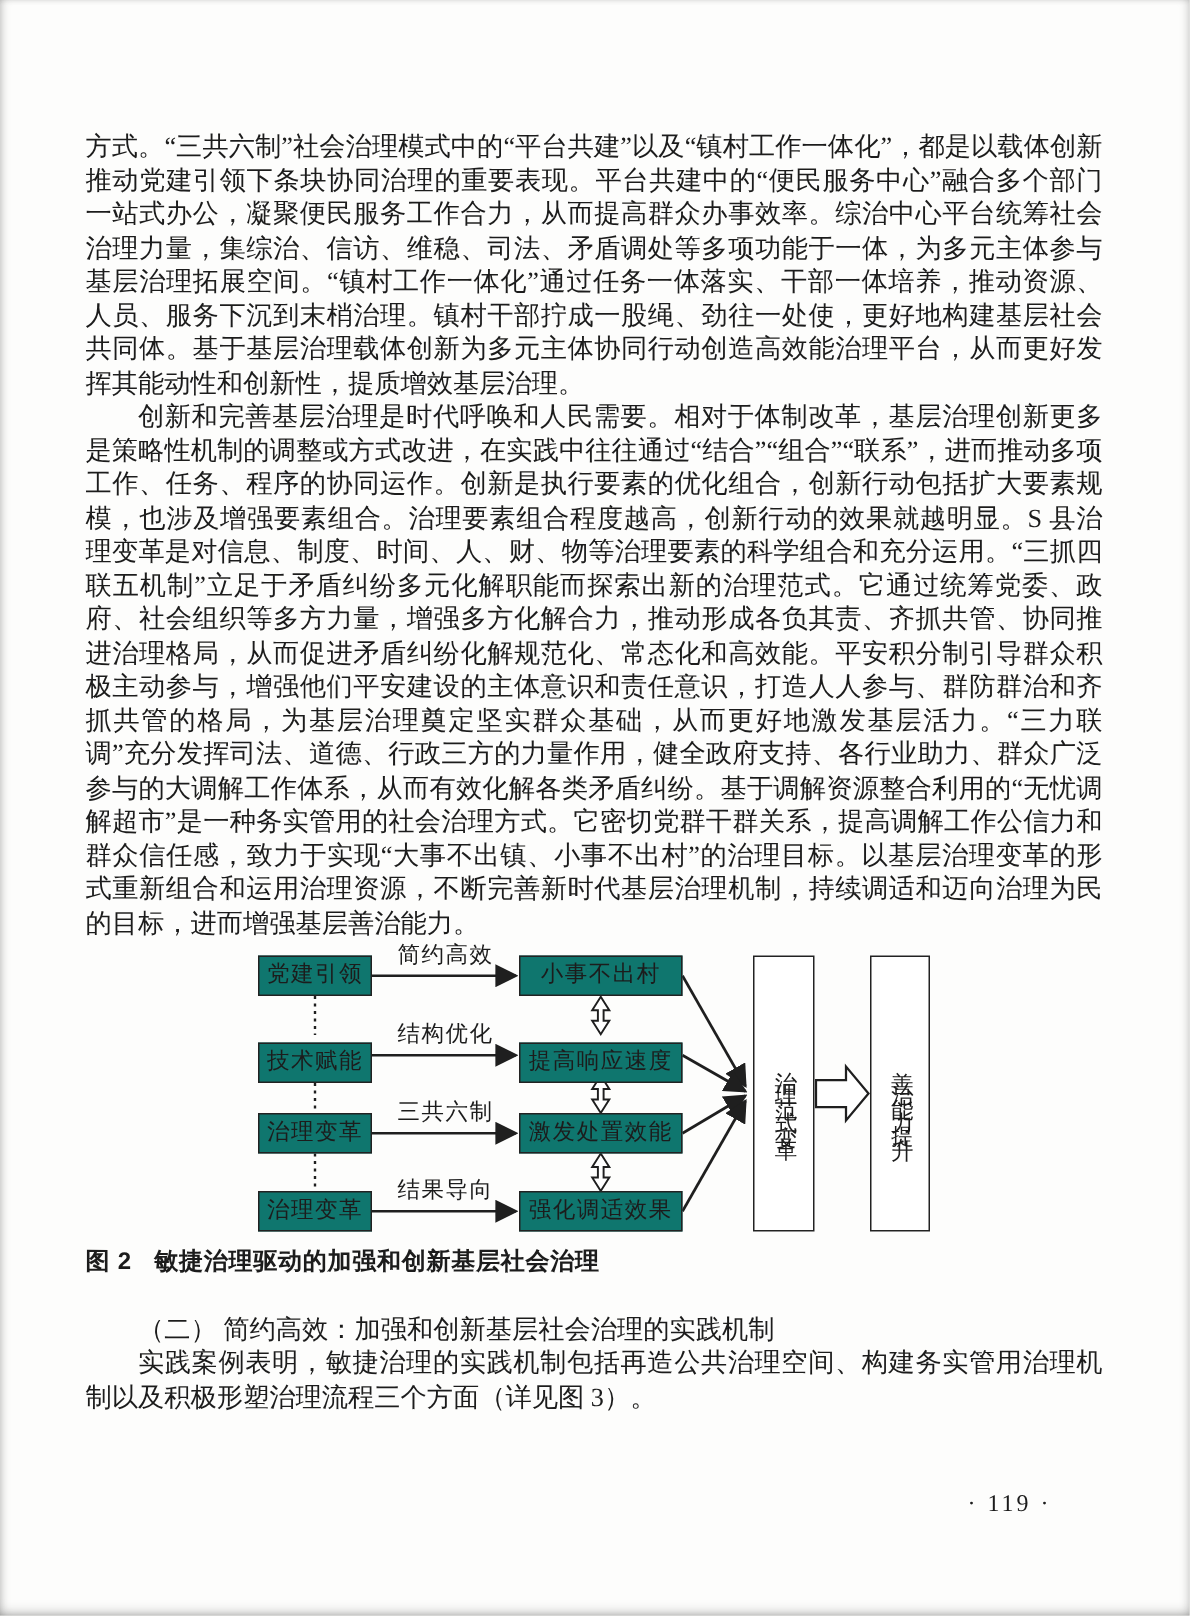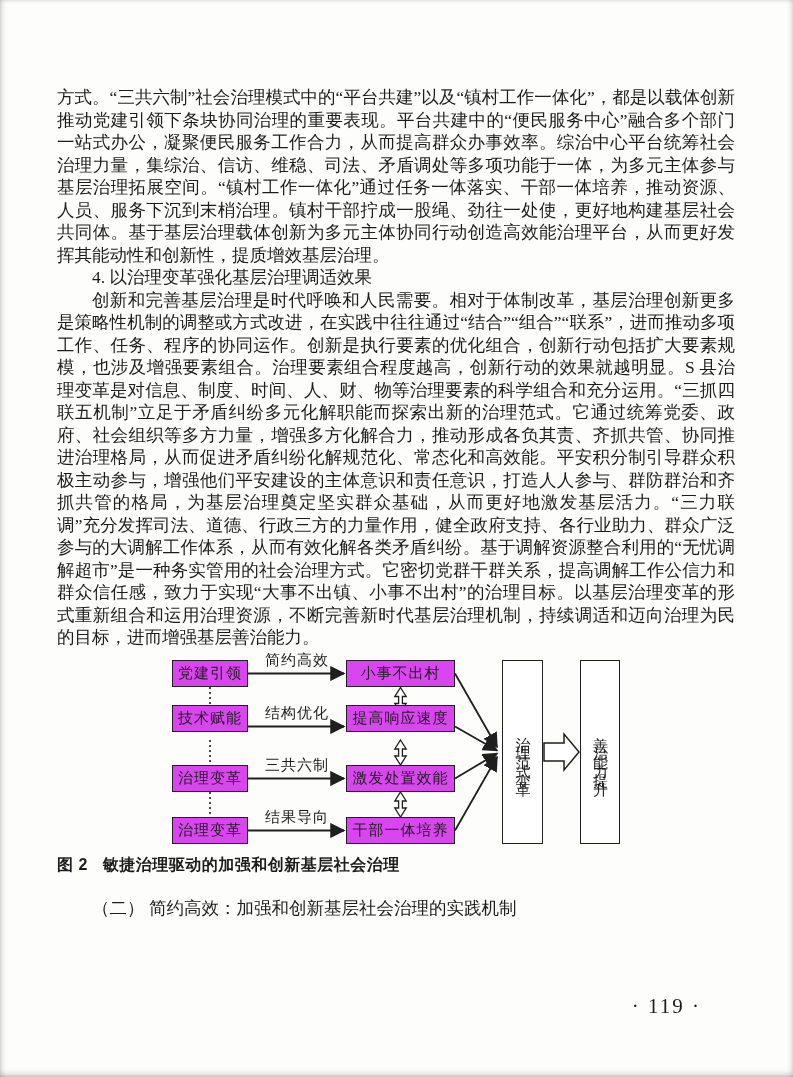--- a/index.html
+++ b/index.html
@@ -18,27 +18,27 @@
   }
   .content p{margin:0;text-indent:2em;}
   .content p.no-indent{text-indent:0;}
   .heading{text-indent:2em;}
   .subsection{margin-top:21px !important;}
 
   
   .figure{position:relative;width:678px;height:196px;margin-top:3px;text-align:left;text-indent:0;}
   .fig-svg{position:absolute;left:0;top:0;}
   .dbox,.cbox{
-    position:absolute;border:1.7px solid #222;background:#d946ef;
+    position:absolute;border:1.7px solid #222;background:#0f766e;
     display:flex;align-items:center;justify-content:center;
     font-size:15px;line-height:1;letter-spacing:1px;box-sizing:border-box;
   }
   .dbox{left:115px;width:76px;height:27px;}
   .cbox{left:289px;width:109px;height:27px;}
-  .row1{top:8px}.row2{top:53px}.row3{top:113px}.row4{top:165px}
+  .row1{top:8px}.row2{top:66px}.row3{top:113px}.row4{top:165px}
   .alabel{
     position:absolute;left:191px;width:98px;text-align:center;
     font-size:15px;line-height:16px;letter-spacing:1px;
   }
   .l1{top:0px}.l2{top:53px}.l3{top:105px}.l4{top:157px}
   .tallbox{
     position:absolute;top:8px;height:184px;border:1.7px solid #222;background:#fff;
     display:flex;align-items:center;justify-content:center;box-sizing:border-box;
   }
   .tall1{left:445px;width:41px;}
@@ -49,31 +49,30 @@
   }
   .fig-caption{
     margin-top:6px;text-align:left;text-indent:0;
     font-family:"Liberation Sans","DejaVu Sans",sans-serif;
     font-weight:bold;font-size:16px;letter-spacing:.5px;
   }
   .fig-caption .cap-title{margin-left:15px;}
 
   .page-num{
     position:absolute;top:994px;right:92px;
-    font-size:21px;letter-spacing:2px;
+    font-size:16px;letter-spacing:2px;
   }
 </style>
 </head>
 <body>
 
 <div class="page">
   <div class="content">
 
     <p class="no-indent">方式。“三共六制”社会治理模式中的“平台共建”以及“镇村工作一体化”，都是以载体创新推动党建引领下条块协同治理的重要表现。平台共建中的“便民服务中心”融合多个部门一站式办公，凝聚便民服务工作合力，从而提高群众办事效率。综治中心平台统筹社会治理力量，集综治、信访、维稳、司法、矛盾调处等多项功能于一体，为多元主体参与基层治理拓展空间。“镇村工作一体化”通过任务一体落实、干部一体培养，推动资源、人员、服务下沉到末梢治理。镇村干部拧成一股绳、劲往一处使，更好地构建基层社会共同体。基于基层治理载体创新为多元主体协同行动创造高效能治理平台，从而更好发挥其能动性和创新性，提质增效基层治理。</p>
-    <p class="heading">4. 以治理变革强化基层治理调适效果</p>
     <p>创新和完善基层治理是时代呼唤和人民需要。相对于体制改革，基层治理创新更多是策略性机制的调整或方式改进，在实践中往往通过“结合”“组合”“联系”，进而推动多项工作、任务、程序的协同运作。创新是执行要素的优化组合，创新行动包括扩大要素规模，也涉及增强要素组合。治理要素组合程度越高，创新行动的效果就越明显。S 县治理变革是对信息、制度、时间、人、财、物等治理要素的科学组合和充分运用。“三抓四联五机制”立足于矛盾纠纷多元化解职能而探索出新的治理范式。它通过统筹党委、政府、社会组织等多方力量，增强多方化解合力，推动形成各负其责、齐抓共管、协同推进治理格局，从而促进矛盾纠纷化解规范化、常态化和高效能。平安积分制引导群众积极主动参与，增强他们平安建设的主体意识和责任意识，打造人人参与、群防群治和齐抓共管的格局，为基层治理奠定坚实群众基础，从而更好地激发基层活力。“三力联调”充分发挥司法、道德、行政三方的力量作用，健全政府支持、各行业助力、群众广泛参与的大调解工作体系，从而有效化解各类矛盾纠纷。基于调解资源整合利用的“无忧调解超市”是一种务实管用的社会治理方式。它密切党群干群关系，提高调解工作公信力和群众信任感，致力于实现“大事不出镇、小事不出村”的治理目标。以基层治理变革的形式重新组合和运用治理资源，不断完善新时代基层治理机制，持续调适和迈向治理为民的目标，进而增强基层善治能力。</p>
 
     <div class="figure">
       <svg class="fig-svg" width="678" height="196" viewBox="0 0 678 196">
         <defs>
           <marker id="arr" viewBox="0 0 10 10" refX="9" refY="5" markerWidth="8.5" markerHeight="8.5" orient="auto-start-reverse">
             <path d="M0,0 L10,5 L0,10 z" fill="#1f1f1f"></path>
           </marker>
         </defs>
 
@@ -127,32 +126,33 @@
       <div class="cbox row1">
           <span>小事不出村</span>
         </div>
       <div class="cbox row2">
           <span>提高响应速度</span>
         </div>
       <div class="cbox row3">
           <span>激发处置效能</span>
         </div>
       <div class="cbox row4">
-          <span>干部一体培养</span>
+          <span>强化调适效果</span>
         </div>
 
       <div class="tallbox tall1">
         <span class="vert">治理范式变革</span>
       </div>
       <div class="tallbox tall2">
         <span class="vert">善治能力提升</span>
       </div>
     </div>
 
     <div class="fig-caption">
       <span>图 2</span><span class="cap-title">敏捷治理驱动的加强和创新基层社会治理</span>
     </div>
 
     <p class="subsection">（二） 简约高效：加强和创新基层社会治理的实践机制</p>
+    <p>实践案例表明，敏捷治理的实践机制包括再造公共治理空间、构建务实管用治理机制以及积极形塑治理流程三个方面（详见图 3）。</p>
   </div>
 
   <div class="page-num">· 119 ·</div>
 </div>
 
 </body></html>

